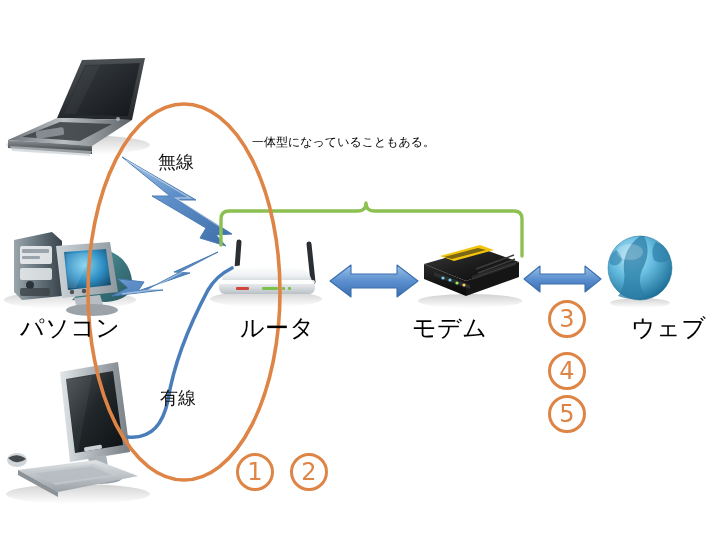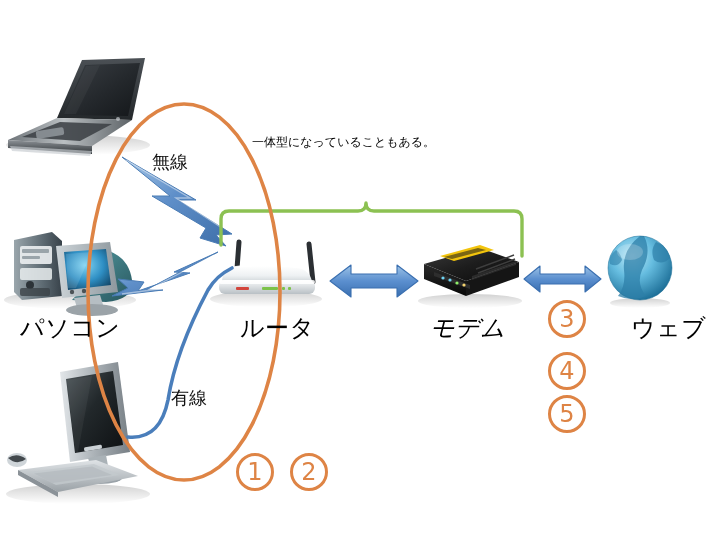--- a/index.html
+++ b/index.html
@@ -279,29 +279,29 @@
 
     <g>
       <ellipse cx="184" cy="292" rx="96" ry="188" fill="none" stroke="#DE8445" stroke-width="3.6"></ellipse>
     </g>
   </svg>
 
   <div class="layer">
 
     <div class="note-text" style="left:252px; top:134px;">一体型になっていることもある。</div>
 
-    <div class="link-label" style="left:152px; top:150px;text-align:center;">無線</div>
-
-    <div class="link-label" style="left:171px; top:386px;">有線</div>
+    <div class="link-label" style="left:158px; top:150px;text-align:center;">無線</div>
+
+    <div class="link-label" style="left:160px; top:386px;">有線</div>
 
     <div class="dev-label" style="left:20px; top:312px;">パソコン</div>
 
     <div class="dev-label" style="left:240px; top:312px;">ルータ</div>
 
-    <div class="dev-label" style="left:430px; top:312px;font-style:italic;">モデム</div>
+    <div class="dev-label" style="left:412px; top:312px;">モデム</div>
 
     <div class="dev-label" style="left:603px; top:312px;margin-left:28px;">ウェブ</div>
 
     <div class="step-badge" style="left:236px; top:453px;">1</div>
 
     <div class="step-badge" style="left:290px; top:453px;">2</div>
 
     <div class="step-badge" style="left:548px; top:300px;">3</div>
 
     <div class="step-badge" style="left:548px; top:352px;">4</div>

